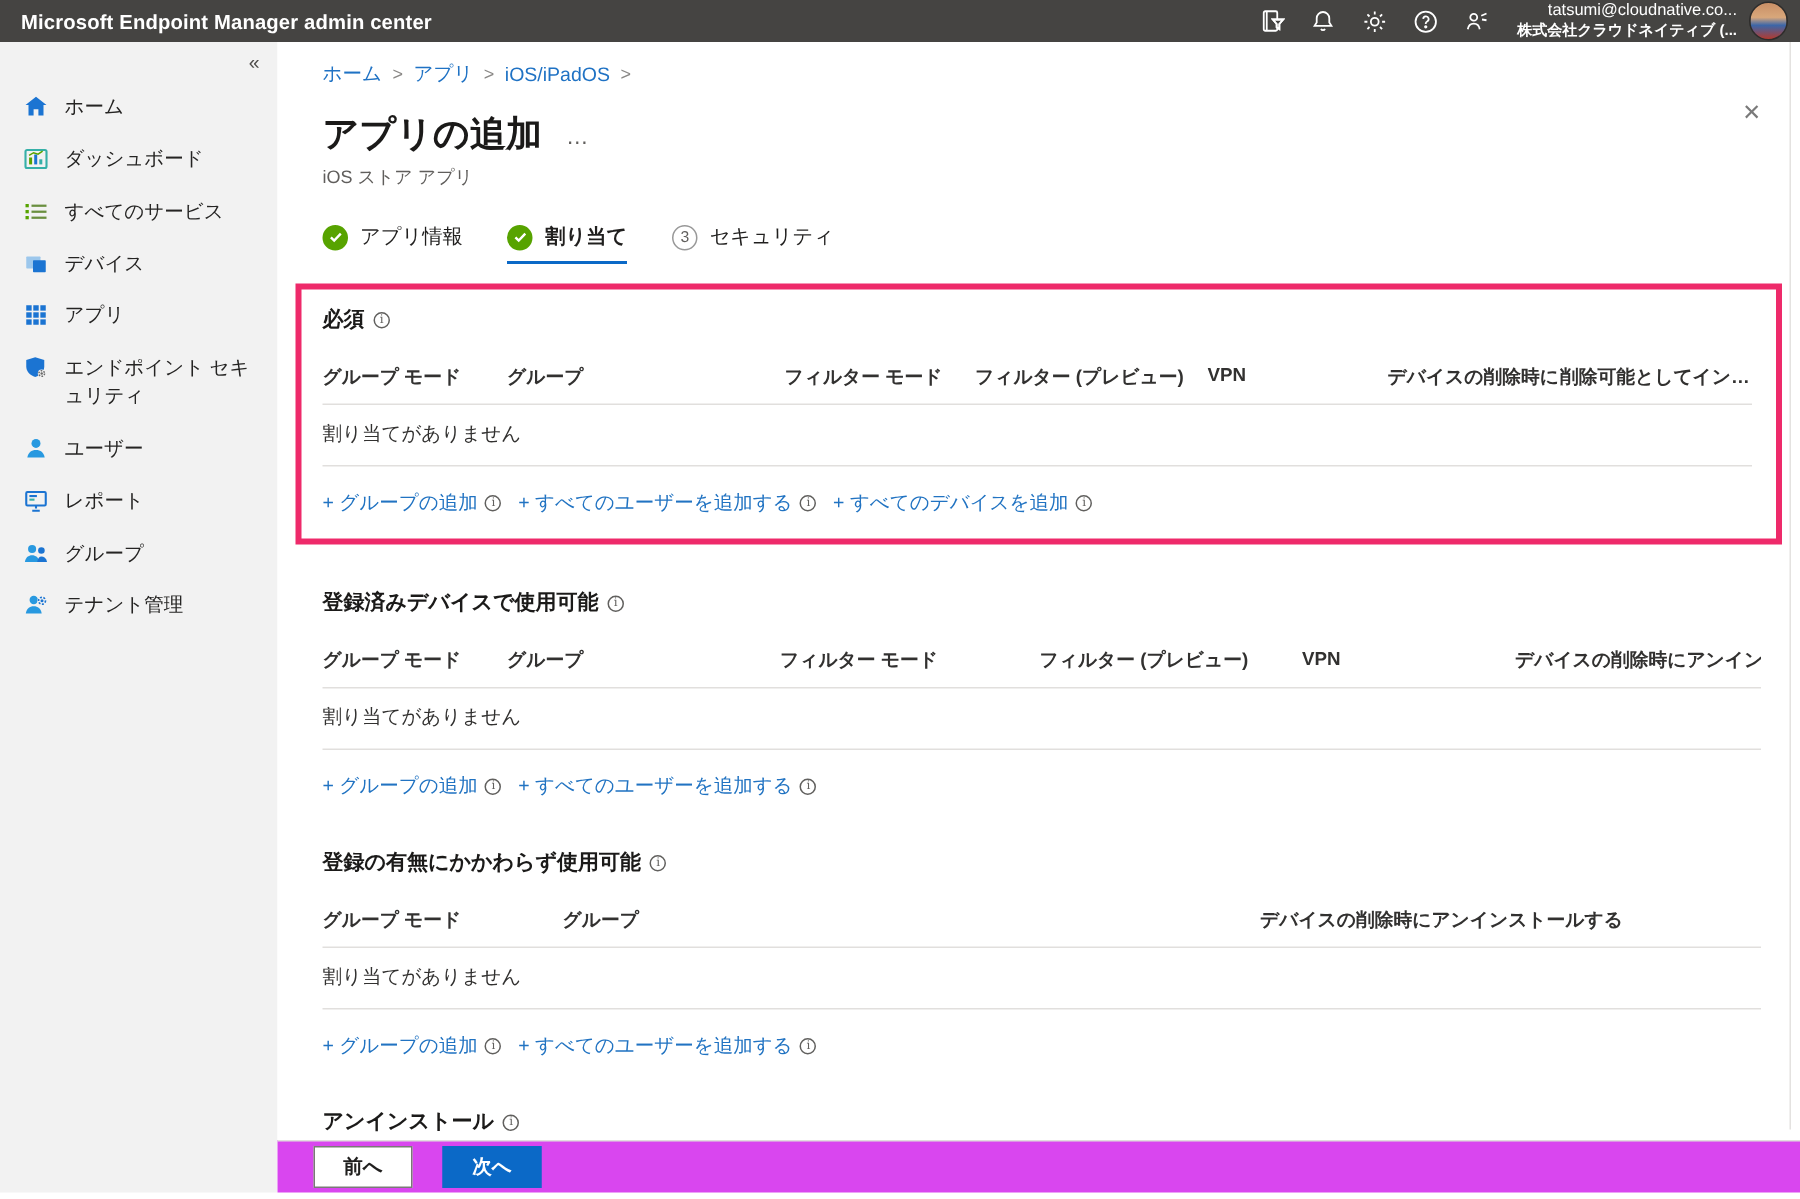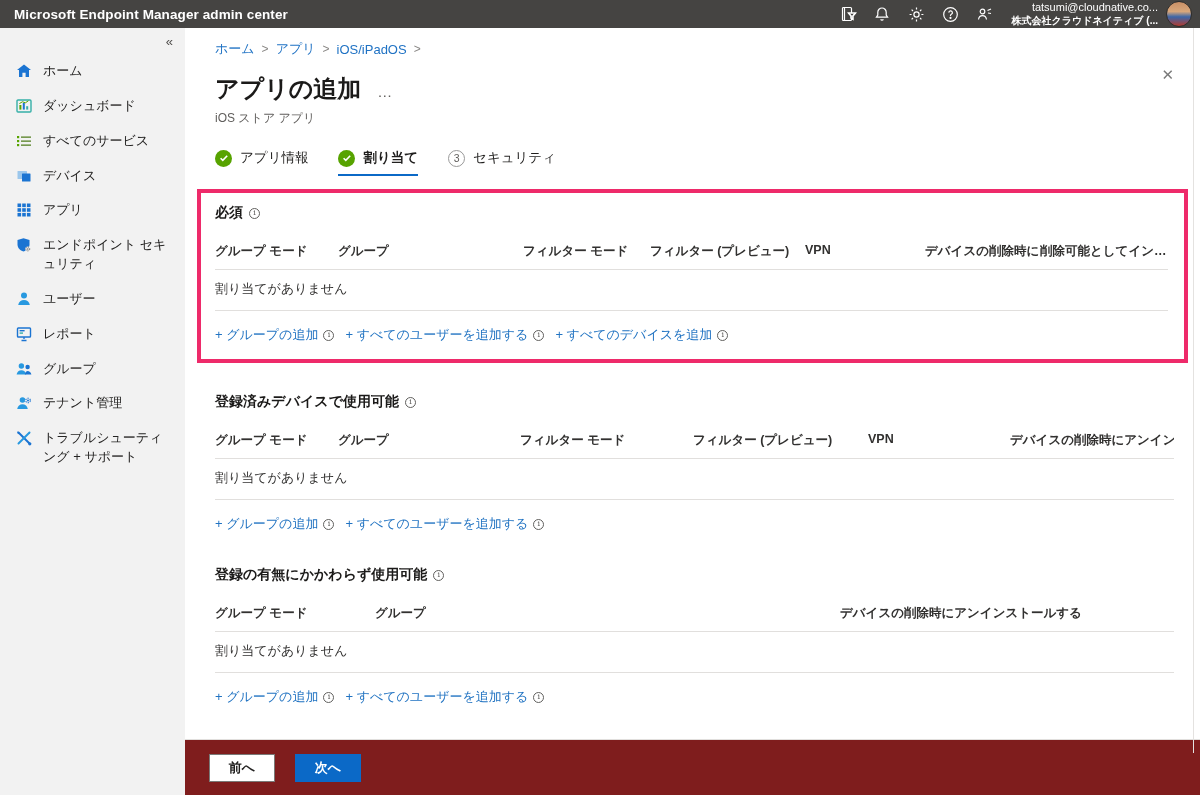--- a/index.html
+++ b/index.html
@@ -61,21 +61,21 @@
   .tbl-head span { white-space:nowrap; overflow:hidden; padding-right:10px; cursor:pointer; }
   .g7 { grid-template-columns:123px 185px 127px 155px 120px 115px auto; }
   .g6 { grid-template-columns:123px 182px 173px 175px 142px auto; }
   .g3 { grid-template-columns:160px 465px auto; }
   .tbl-empty { padding:10px 0 12px; font-size:13px; color:#323130; border-bottom:1px solid #e1dfdd; }
   .links-row { margin-top:15px; display:flex; align-items:center; gap:5px; font-size:13px; flex-wrap:nowrap; }
   .add-link { color:#2173c2; text-decoration:none; cursor:pointer; white-space:nowrap; }
   .links-row .info { margin-right:6px; }
 
   
-  .footer { height:56px; border-top:1px solid #e1dfdd; display:flex; align-items:center; gap:20px; padding:0 0 0 24px; flex:none; background:#7f1d1d; }
+  .footer { height:35px; border-top:1px solid #e1dfdd; display:flex; align-items:center; gap:20px; padding:0 0 0 24px; flex:none; background:#d946ef; }
   .btn { font-size:13px; padding:4px 0; width:66px; text-align:center; cursor:pointer; font-family:inherit; }
   .btn-prev { background:#fff; border:1px solid #7a7977; color:#201f1e; font-weight:700; }
   .btn-next { background:#0b69c7; border:1px solid #0b69c7; color:#fff; font-weight:700; }
 </style>
 </head>
 <body>
 
 <header class="topbar">
   <div class="topbar-title">Microsoft Endpoint Manager admin center</div>
   <div class="topbar-right">
@@ -212,29 +212,20 @@
     </div>
     <div class="side-item">
       <svg class="ic" viewBox="0 0 16 16">
           <circle cx="6.5" cy="5" r="2.8" fill="#2899e0"></circle>
           <path d="M1.2 14c.5-3.2 2.6-4.8 5.3-4.8s4.8 1.6 5.3 4.8z" fill="#2899e0"></path>
           <circle cx="12" cy="5.5" r="3.1" fill="#f2f2f2"></circle>
           <circle cx="12" cy="5.5" r="2.3" fill="none" stroke="#1b74d2" stroke-width="1.1" stroke-dasharray="1.3 1"></circle>
           <circle cx="12" cy="5.5" r="1" fill="#1b74d2"></circle>
         </svg>
       <span>テナント管理</span>
-    </div>
-    <div class="side-item">
-      <svg class="ic" viewBox="0 0 16 16">
-          <path d="M2.5 2.5l11 11" stroke="#1b74d2" stroke-width="2" stroke-linecap="round"></path>
-          <path d="M13.5 2.5l-11 11" stroke="#2899e0" stroke-width="2" stroke-linecap="round"></path>
-          <path d="M1.6 1.2a2.6 2.6 0 0 0 .5 3l1.4-1.4z" fill="#1b74d2"></path>
-          <circle cx="13.8" cy="13.8" r="1.6" fill="#1b74d2"></circle>
-        </svg>
-      <span>トラブルシューティング + サポート</span>
     </div>
   </nav>
 
   <main class="main">
     <div class="scroll-line"></div>
     <span class="close-btn"></span>
 
     <div class="content">
 
       <div class="breadcrumb">

